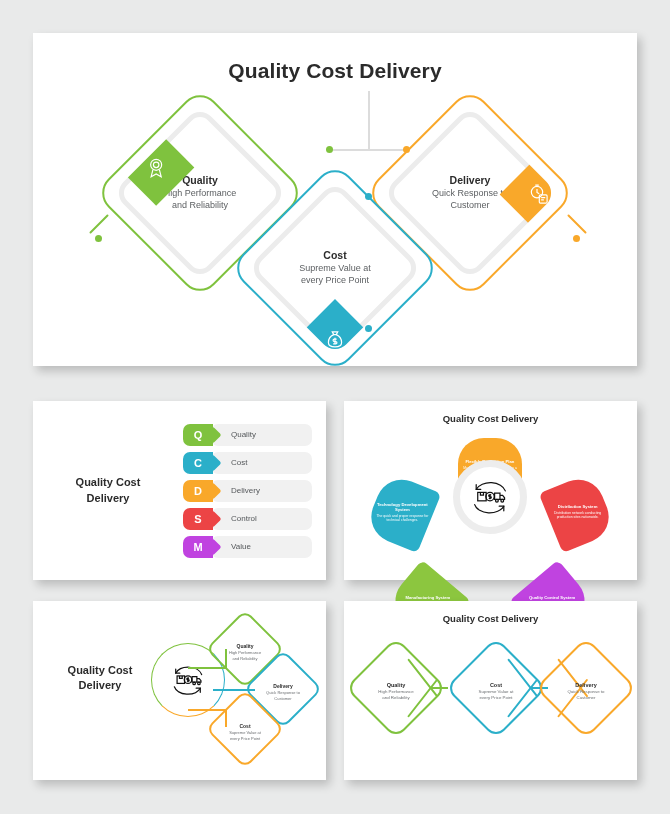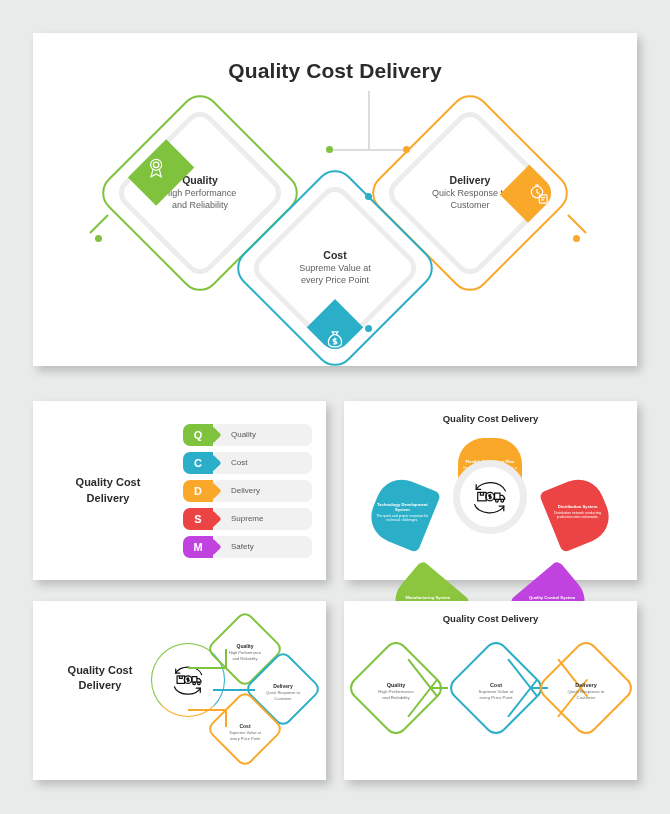--- a/index.html
+++ b/index.html
@@ -331,27 +331,27 @@
 
         <div class="qcd-row">
           <div class="qcd-bar"></div>
           <div class="qcd-key" style="--c:#f9a82a">D</div>
           <div class="qcd-text">Delivery</div>
         </div>
 
         <div class="qcd-row">
           <div class="qcd-bar"></div>
           <div class="qcd-key" style="--c:#ec4445">S</div>
-          <div class="qcd-text">Supreme</div>
+          <div class="qcd-text">Control</div>
         </div>
 
         <div class="qcd-row">
           <div class="qcd-bar"></div>
           <div class="qcd-key" style="--c:#c043e0">M</div>
-          <div class="qcd-text">Safety</div>
+          <div class="qcd-text">Value</div>
         </div>
 
       </div>
     </div>
   </div>
 
   <div class="slide" id="slide-petal">
     <div class="slide-title mini-title">Quality Cost Delivery</div>
     <div class="petal-stage">
 

